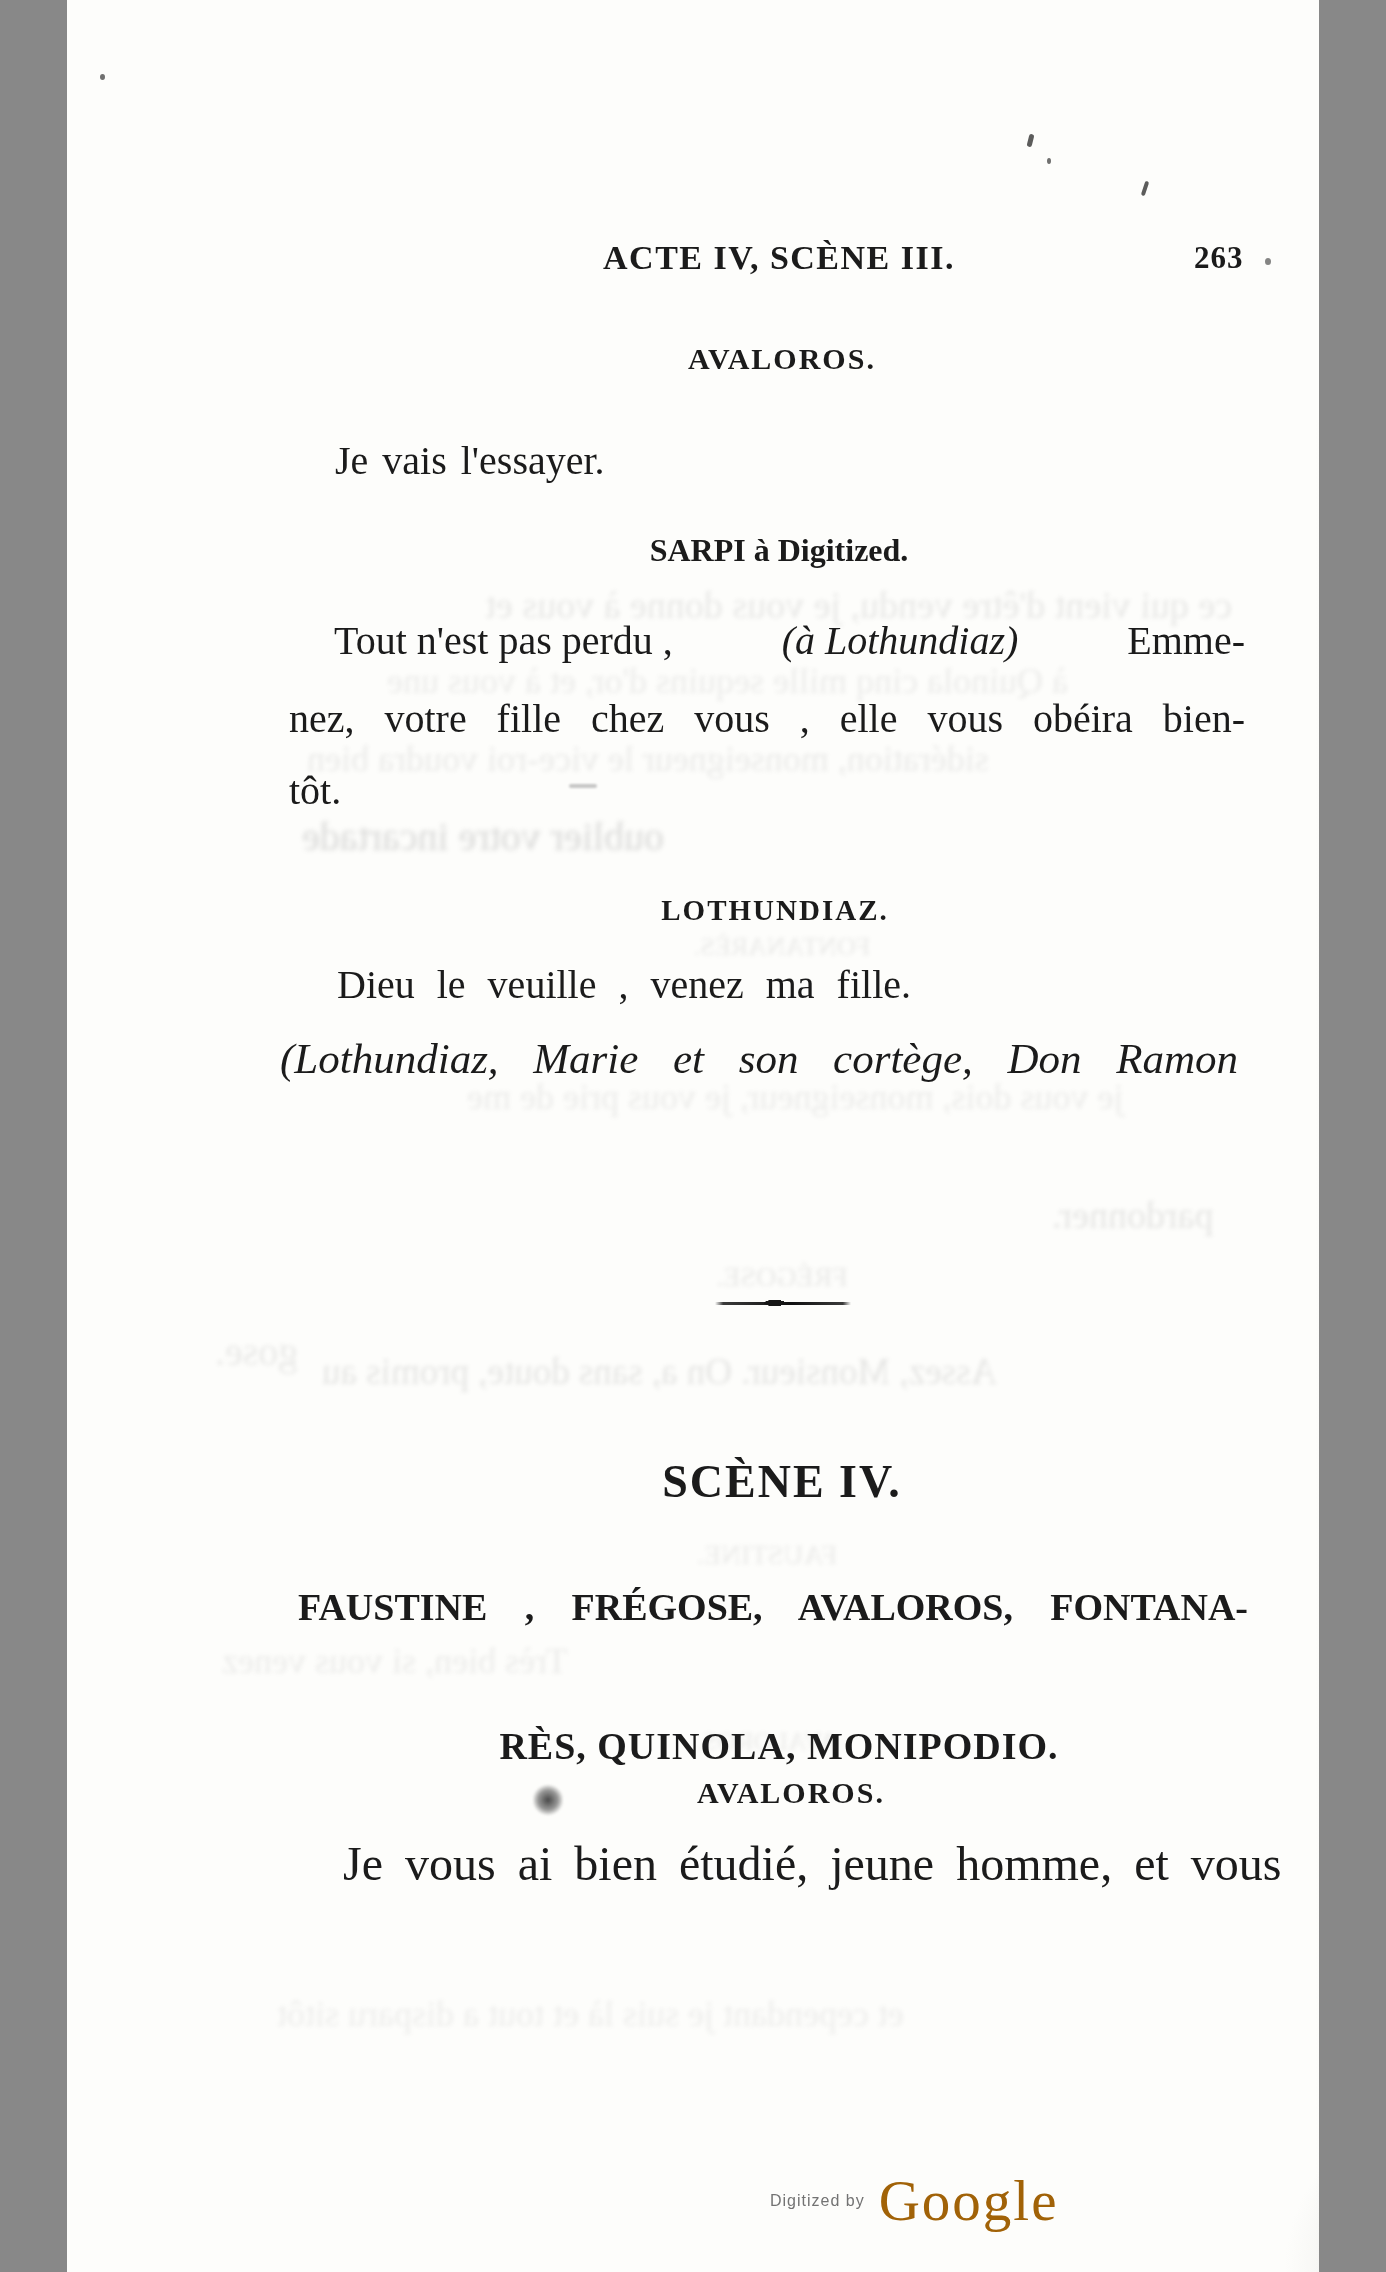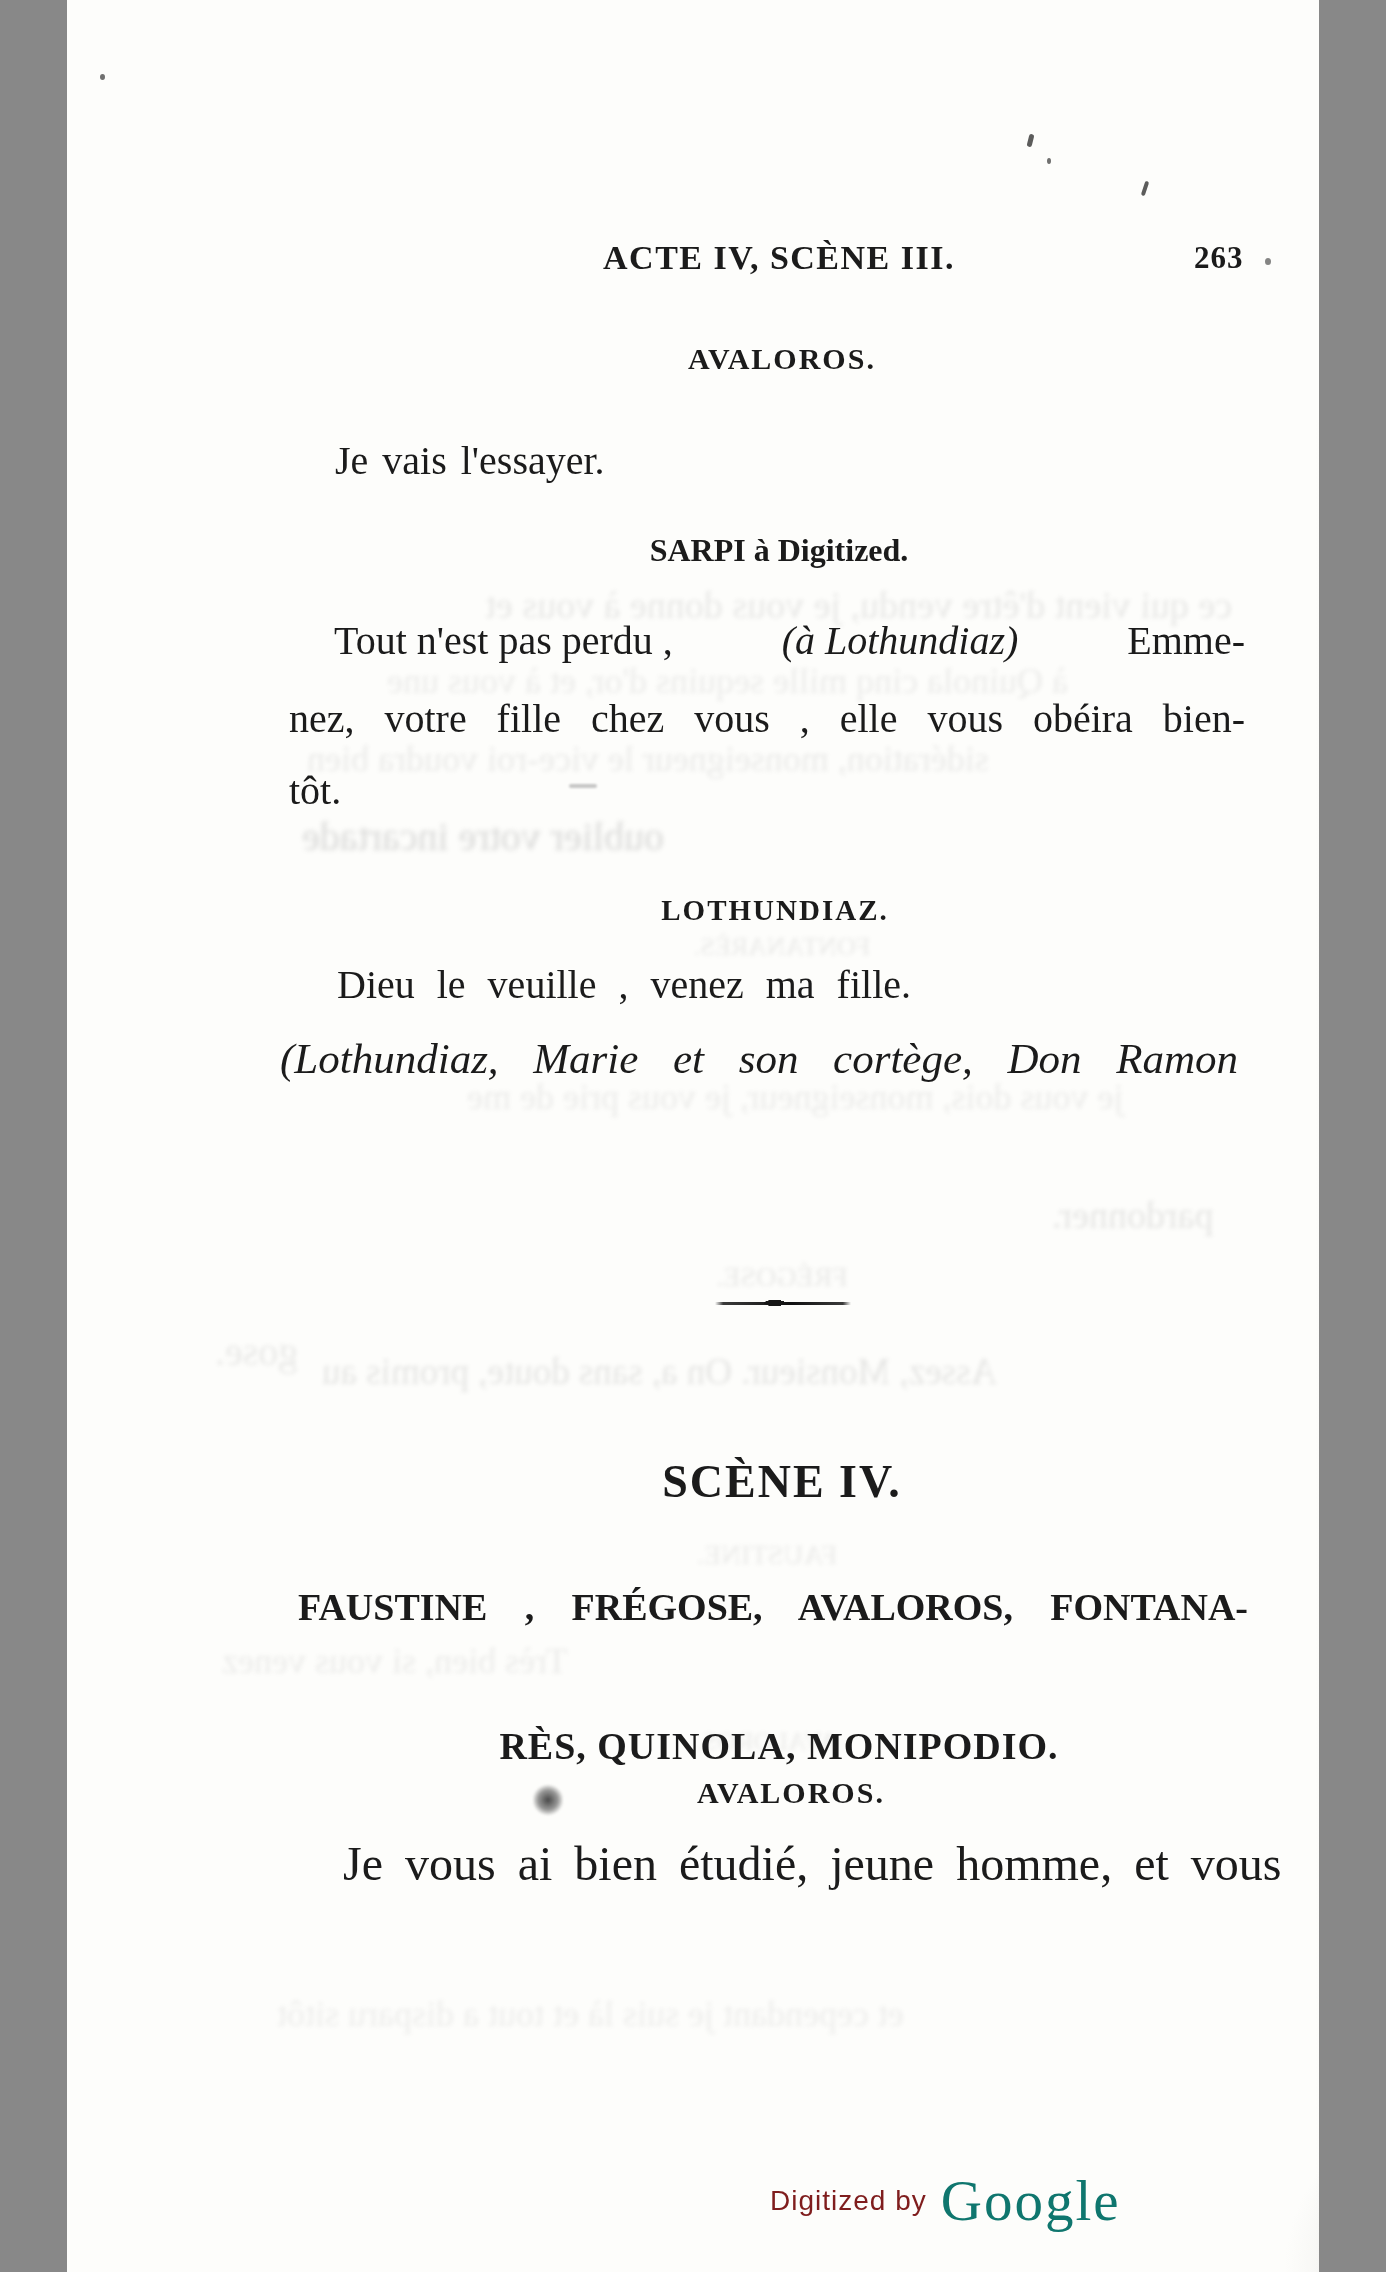--- a/index.html
+++ b/index.html
@@ -41,22 +41,22 @@
   .corner-shade{
     position:absolute;
     background:radial-gradient(circle at 100% 100%, #e0e0dd 0%, rgba(224,224,221,0) 72%);
   }
   .smudge-blob{
     position:absolute;
     background:radial-gradient(circle, #474747 0%, rgba(70,70,70,.55) 45%, rgba(70,70,70,0) 72%);
     filter:blur(1px);
   }
   .watermark{position:absolute;display:flex;align-items:center;gap:14px;}
-  .wm-digitized{font-family:"Liberation Sans","DejaVu Sans",sans-serif;font-size:28px;color:#7f1d1d;letter-spacing:1px;}
-  .wm-google{font-family:"Liberation Serif","DejaVu Serif",serif;font-size:57px;color:#0f766e;letter-spacing:2px;}
+  .wm-digitized{font-family:"Liberation Sans","DejaVu Sans",sans-serif;font-size:16px;color:#737373;letter-spacing:1px;}
+  .wm-google{font-family:"Liberation Serif","DejaVu Serif",serif;font-size:57px;color:#a16207;letter-spacing:2px;}
 </style>
 </head>
 <body>
 
 <div class="page">
 
   <div class="edge-strip" style="left:1248px;top:420px;width:138px;height:1852px;"></div>
   <div class="corner-shade" style="left:1200px;top:2130px;width:186px;height:142px;"></div>
 
   <div class="speck" style="left:33px;top:74px;width:5px;height:6px;opacity:.7;"></div>

